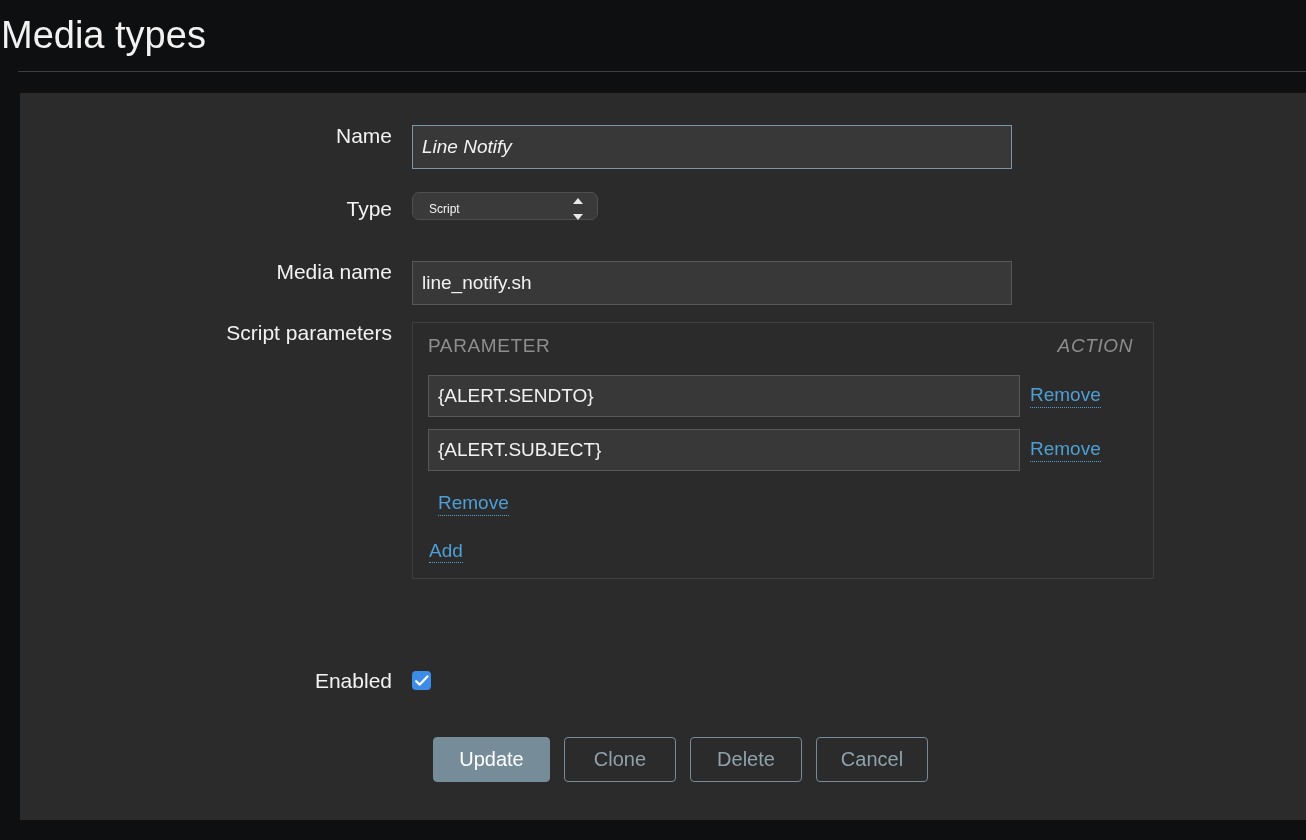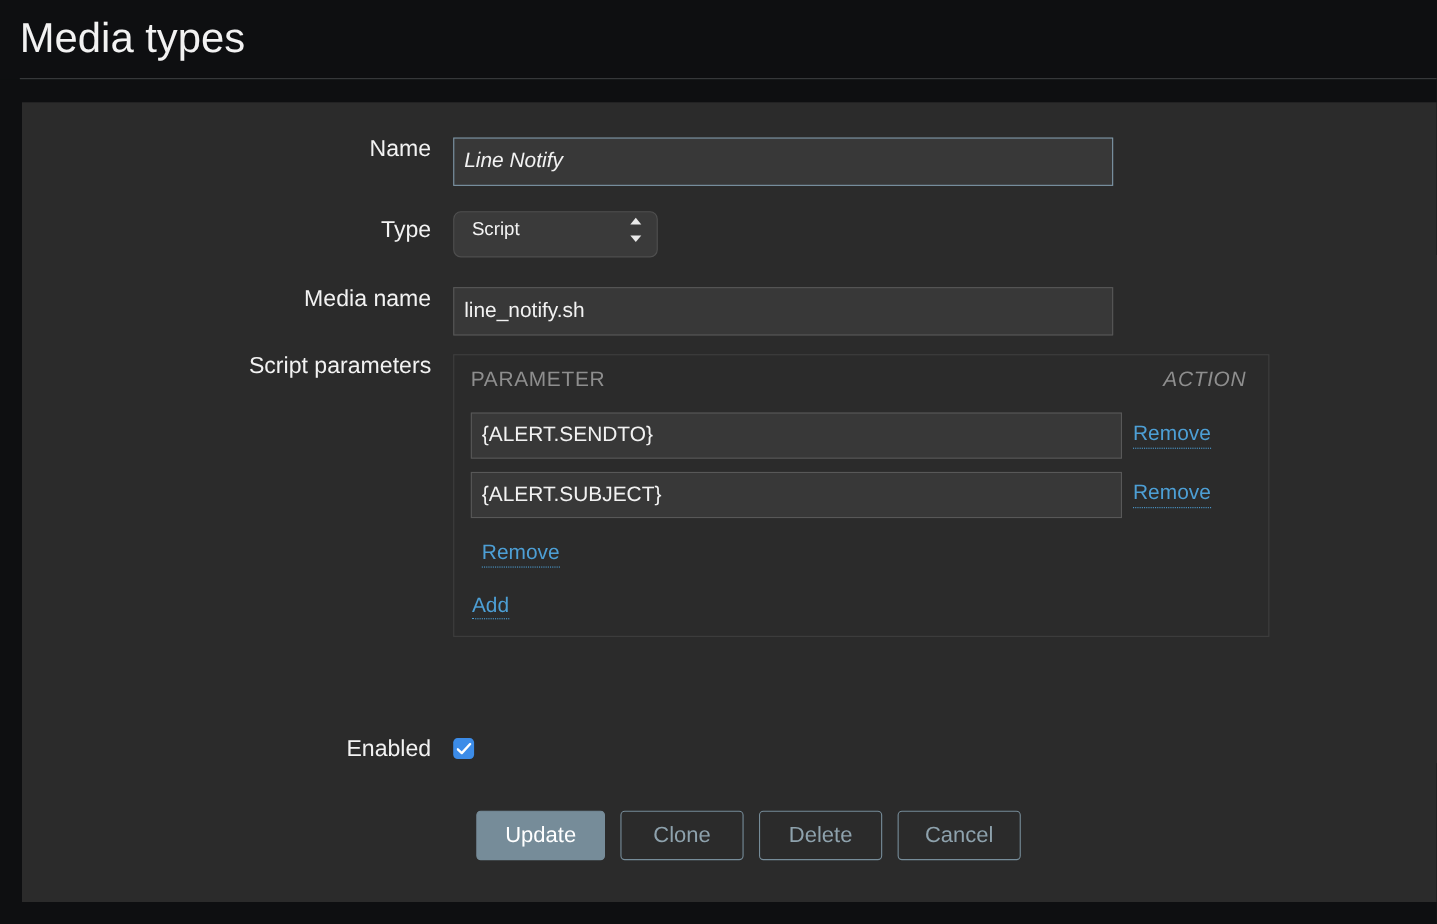--- a/index.html
+++ b/index.html
@@ -18,21 +18,21 @@
   
   .page-header {
     position: absolute;
     left: 0; top: 0;
     width: 1306px;
     height: 72px;
     background: #0e0f11;
   }
   .page-title {
     position: absolute;
-    left: 18px;
+    left: 1px;
     top: 12px;
     font-size: 38px;
     font-weight: 400;
     color: #f2f2f2;
     letter-spacing: 0px;
     line-height: 46px;
     white-space: nowrap;
   }
   .header-rule {
     position: absolute;
@@ -91,26 +91,26 @@
 
   
   .select-wrap {
     position: relative;
     width: 186px;
     height: 34px;
   }
   .select-box {
     box-sizing: border-box;
     width: 186px;
-    height: 42px;
+    height: 28px;
     background: #3a3a3a;
     border: 1px solid #4f4f4f;
     border-radius: 7px;
     color: #f4f4f4;
-    font-size: 17px;
+    font-size: 12px;
     line-height: 32px;
     padding-left: 16px;
     white-space: nowrap;
     overflow: hidden;
   }
   .select-arrows {
     position: absolute;
     right: 14px;
     top: 5px;
     width: 11px;

